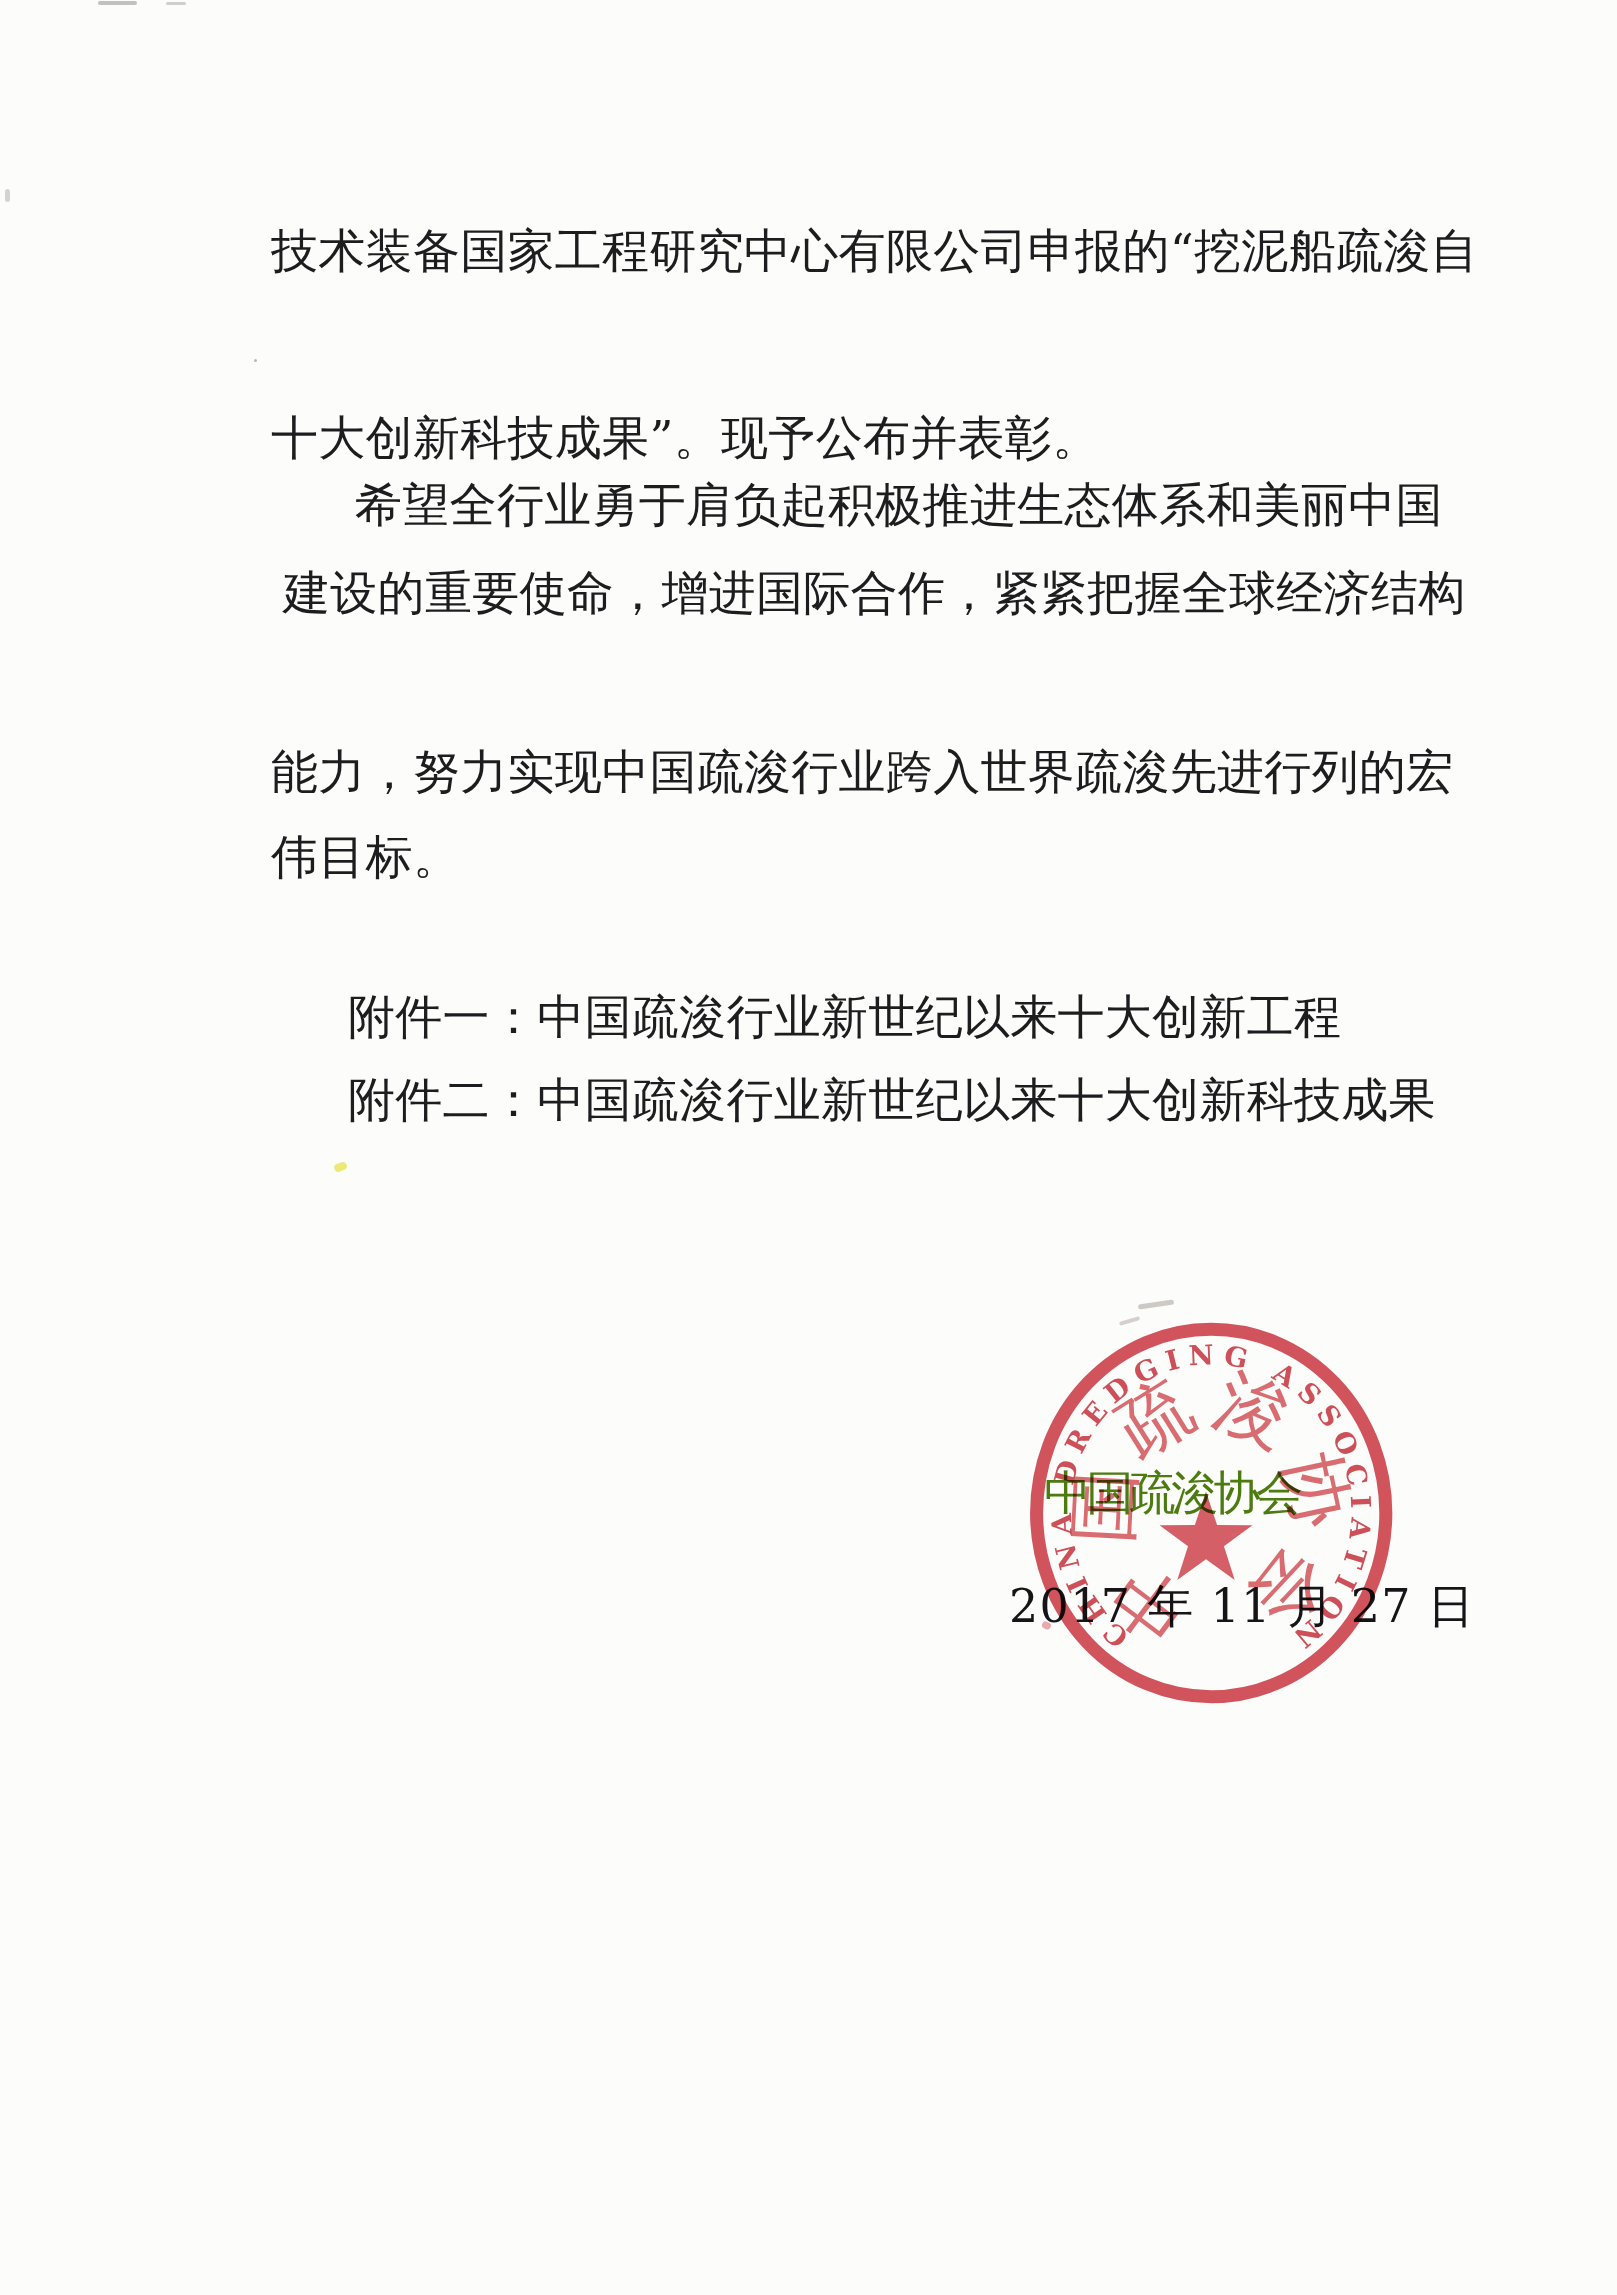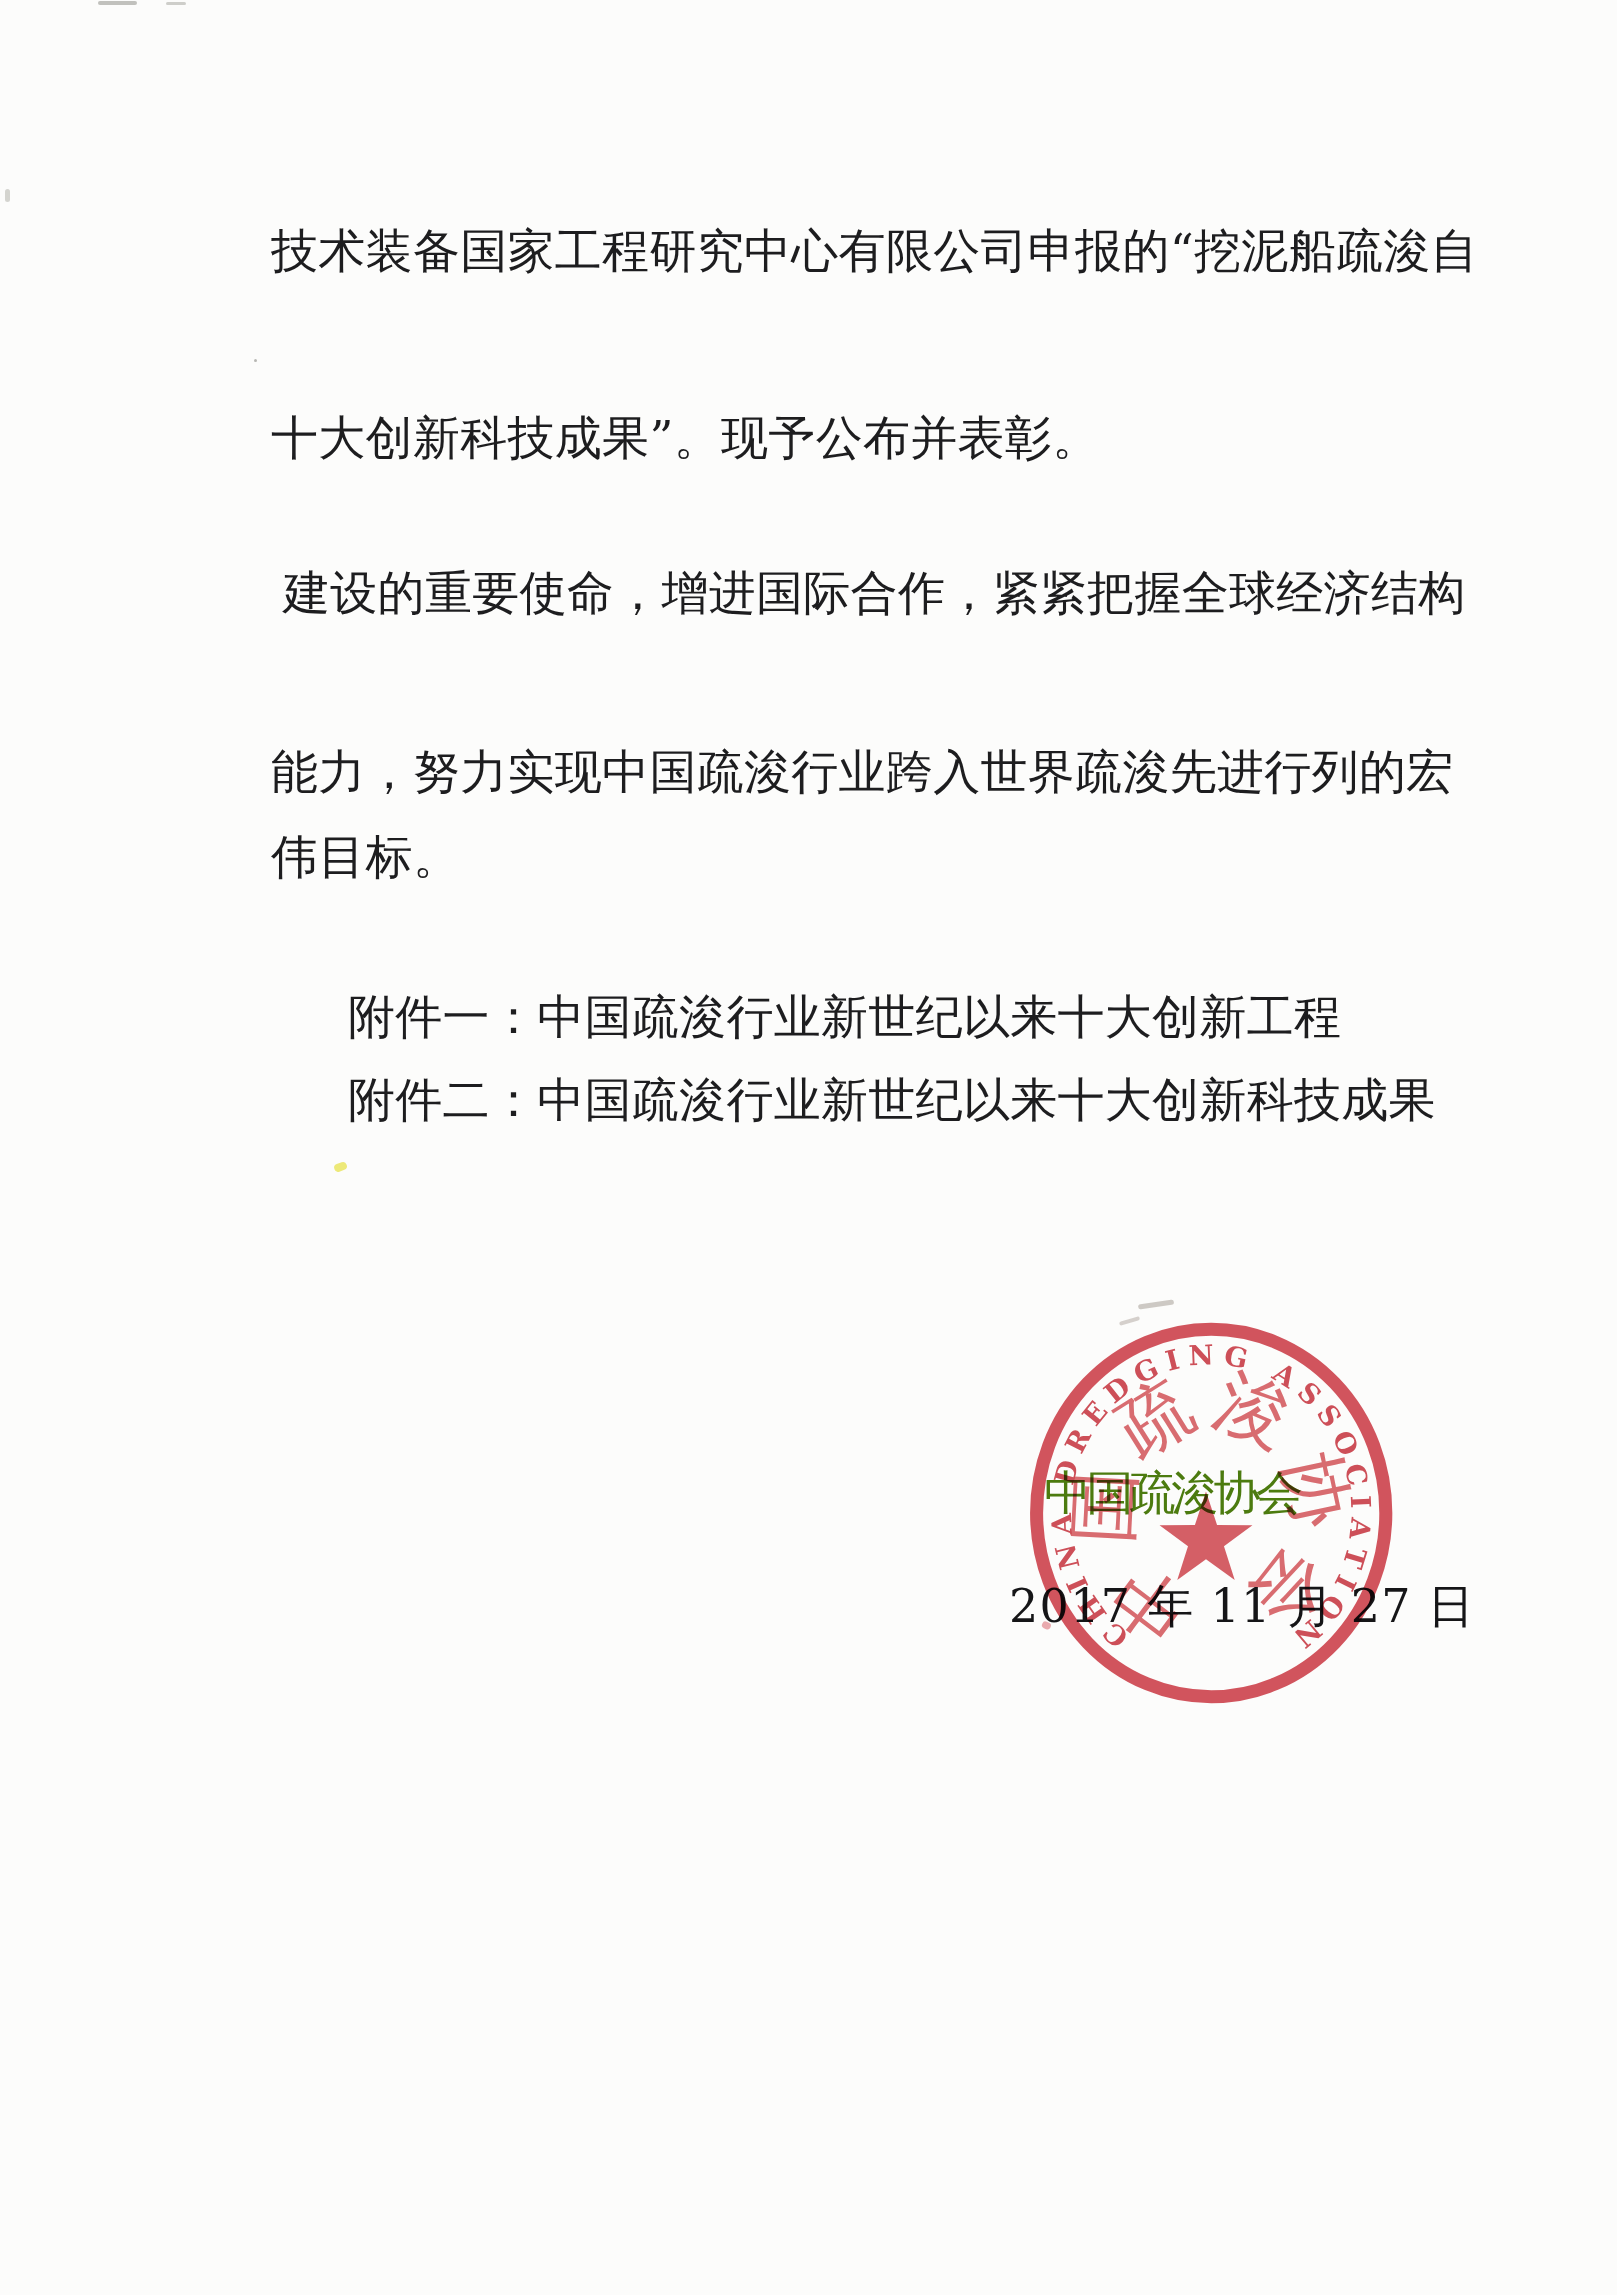--- a/index.html
+++ b/index.html
@@ -64,20 +64,21 @@
   .artifact { position: absolute; z-index: 1; }
 </style>
 </head>
 <body>
 
 <div class="page">
 
   <div class="bodyline" style="left:271px; top:227px;">技术装备国家工程研究中心有限公司申报的“挖泥船疏浚自</div>
   <div class="bodyline" style="left:271px; top:414px;">十大创新科技成果”。现予公布并表彰。</div>
 
+  <div class="bodyline" style="left:355px; top:481px;">希望全行业勇于肩负起积极推进生态体系和美丽中国</div>
   <div class="bodyline" style="left:283px; top:569px;">建设的重要使命，增进国际合作，紧紧把握全球经济结构</div>
   <div class="bodyline" style="left:271px; top:748px;">能力，努力实现中国疏浚行业跨入世界疏浚先进行列的宏</div>
   <div class="bodyline" style="left:271px; top:833px;">伟目标。</div>
 
   <div class="bodyline" style="left:348px; top:993px;">附件一：中国疏浚行业新世纪以来十大创新工程</div>
   <div class="bodyline" style="left:348px; top:1076px;text-align:right;">附件二：中国疏浚行业新世纪以来十大创新科技成果</div>
 
   <svg class="stamp-svg" viewBox="0 0 600 640">
 
     <ellipse cx="298" cy="310" rx="268" ry="282" fill="none" stroke="#cf434c" stroke-width="20" stroke-opacity="0.9"></ellipse>

